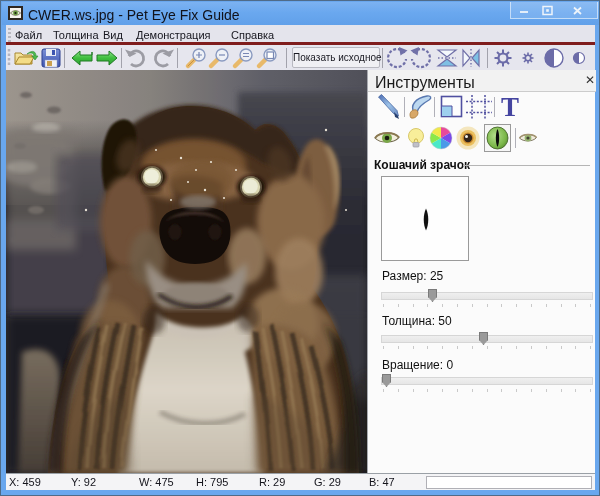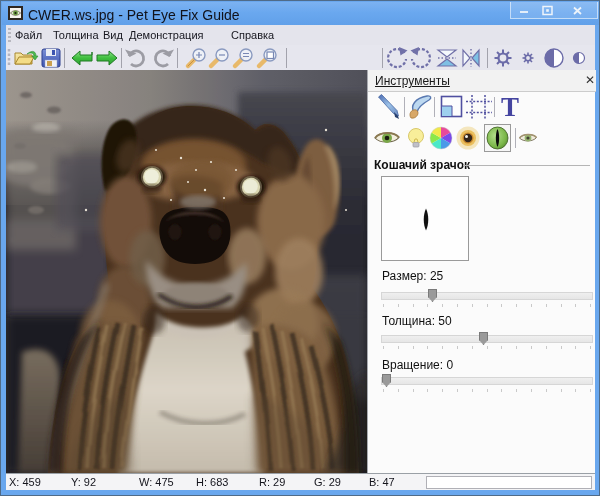--- a/index.html
+++ b/index.html
@@ -12,40 +12,40 @@
   background:linear-gradient(#7cb2f1,#6aa8ef 45%,#61a0e9);
   font-size:14px; color:#11121a; }
 #appicon { position:absolute; left:6px; top:4px; width:15px; height:14px;
   background:#f6f3ee; border:2px solid #2e2620; }
 #title .txt { position:absolute; left:26px; top:5px; letter-spacing:0px; }
 #caption-btns { position:absolute; left:508px; top:0px; width:88px; height:17px;
   background:rgba(255,255,255,0.12); border:1px solid rgba(255,255,255,0.55); border-top:none; }
 #caption-btns svg { position:absolute; top:0; left:0; }
 
 #menubar { position:absolute; left:5px; top:24px; width:589px; height:24px;
-  background:#e4e4ec; border-bottom:1px solid #7f1d1d;
+  background:#e4e4ec; border-bottom:7px solid #7f1d1d;
   font-size:11px; color:#16161e; }
 #menubar .grip { position:absolute; left:2px; top:3px; width:3px; height:14px;
   background:repeating-linear-gradient(#b8b8c0 0 2px, #e4e4ec 2px 4px); }
 #menubar span { position:absolute; top:4px; }
 
 #toolbar { position:absolute; left:5px; top:44px; width:589px; height:25px;
   background:#e6e6ee; }
 #toolbar svg { position:absolute; top:0; left:0; }
 #srcbtn { position:absolute; left:286px; top:2px; width:88px; height:21px;
   background:#f0f0f4; border:1px solid #b9b9c1; border-radius:2px;
   font-size:10px; color:#1a1a22; text-align:center; line-height:19px; white-space:nowrap; }
 
 #imgarea { position:absolute; left:5px; top:69px; width:361px; height:403px; background:#1a1a20; }
 
 #panel { position:absolute; left:366px; top:69px; width:228px; height:403px;
   background:#fbfbfb; border-left:1px solid #a8aab0; }
 #panel .hdr { position:absolute; left:0; top:0; width:228px; height:22px;
   background:#f2f2f2; border-bottom:1px solid #cccccc; }
-#panel .hdr .t { position:absolute; left:7px; top:4px; font-size:12px; color:#1a1a1a;text-decoration:underline; }
+#panel .hdr .t { position:absolute; left:7px; top:4px; font-size:16px; color:#1a1a1a; }
 #panel .hdr .x { position:absolute; left:217px; top:3px; font-size:12px; color:#333; }
 #panel svg.icons { position:absolute; left:0; top:22px; }
 #lbl-kosh { position:absolute; left:6px; top:88px; font-size:12px; font-weight:bold; color:#111; }
 #line-kosh { position:absolute; left:95px; top:95px; width:127px; height:1px; background:#b5b5b5; }
 #preview { position:absolute; left:13px; top:106px; width:88px; height:85px;
   background:#fefefe; border:1px solid #9a9a9a; }
 #preview svg { position:absolute; left:0; top:0; }
 .slbl { position:absolute; left:14px; font-size:12px; color:#111; }
 .track { position:absolute; left:13px; width:212px; height:8px;
   background:linear-gradient(#efefef,#e6e6e6); border:1px solid #d6d6d6; }
@@ -80,21 +80,21 @@
         <rect x="35.2" y="7.2" width="2.6" height="2.6" fill="#eef4fa"></rect>
         <path d="M63 5.5 L70 12 M70 5.5 L63 12" stroke="#eef4fa" stroke-width="1.8"></path>
       </svg>
     </div>
   </div>
   <div id="menubar">
     <div class="grip"></div>
     <span style="left:9px">Файл</span>
     <span style="left:47px">Толщина</span>
     <span style="left:97px">Вид</span>
-    <span style="left:123px">Демонстрация</span>
+    <span style="left:130px">Демонстрация</span>
     <span style="left:225px">Справка</span>
   </div>
   <div id="toolbar">
     <svg width="589" height="25" viewBox="0 0 589 25" id="tbsvg">
       <defs>
         <linearGradient id="gfold" x1="0" y1="0" x2="1" y2="1">
           <stop offset="0" stop-color="#f7ecb0"></stop>
             <stop offset="1" stop-color="#e3b84e"></stop>
         </linearGradient>
         <linearGradient id="gsave" x1="0" y1="0" x2="0" y2="1">
@@ -213,20 +213,21 @@
       <g transform="translate(553,57)">
         <circle r="9" fill="#fdfdff" stroke="#6b6ba8" stroke-width="1.4"></circle>
         <path d="M0 -9 A9 9 0 0 0 0 9 Z" fill="#6b6ba8"></path>
       </g>
       <g transform="translate(578,57)">
         <circle r="5.5" fill="#fdfdff" stroke="#6b6ba8" stroke-width="1.2"></circle>
         <path d="M0 -5.5 A5.5 5.5 0 0 0 0 5.5 Z" fill="#6b6ba8"></path>
       </g>
       </g>
     </svg>
+    <div id="srcbtn">Показать исходное</div>
   </div>
   <div id="imgarea">
     <svg width="361" height="403" viewBox="0 0 361 403" id="dogsvg">
       <defs>
         <linearGradient id="snowtop" x1="0" y1="0" x2="1" y2="0">
           <stop offset="0" stop-color="#a59c92"></stop>
             <stop offset="0.4" stop-color="#8d8882"></stop>
           <stop offset="0.72" stop-color="#63636b"></stop>
             <stop offset="1" stop-color="#54545c"></stop>
         </linearGradient>
@@ -499,19 +500,19 @@
     <div class="slbl" style="top:288px">Вращение: 0</div>
     <div class="track" style="top:307px">
         <div class="thumb" style="left:0px"></div>
       </div>
     <div class="ticks" style="top:319px"></div>
   </div>
   <div id="status">
     <span style="left:3px">X: 459</span>
     <span style="left:65px">Y: 92</span>
     <span style="left:133px">W: 475</span>
-    <span style="left:190px">H: 683</span>
+    <span style="left:190px">H: 795</span>
     <span style="left:253px">R: 29</span>
     <span style="left:308px">G: 29</span>
     <span style="left:363px">B: 47</span>
     <div class="box"></div>
   </div>
 </div>
 
 </body></html>

